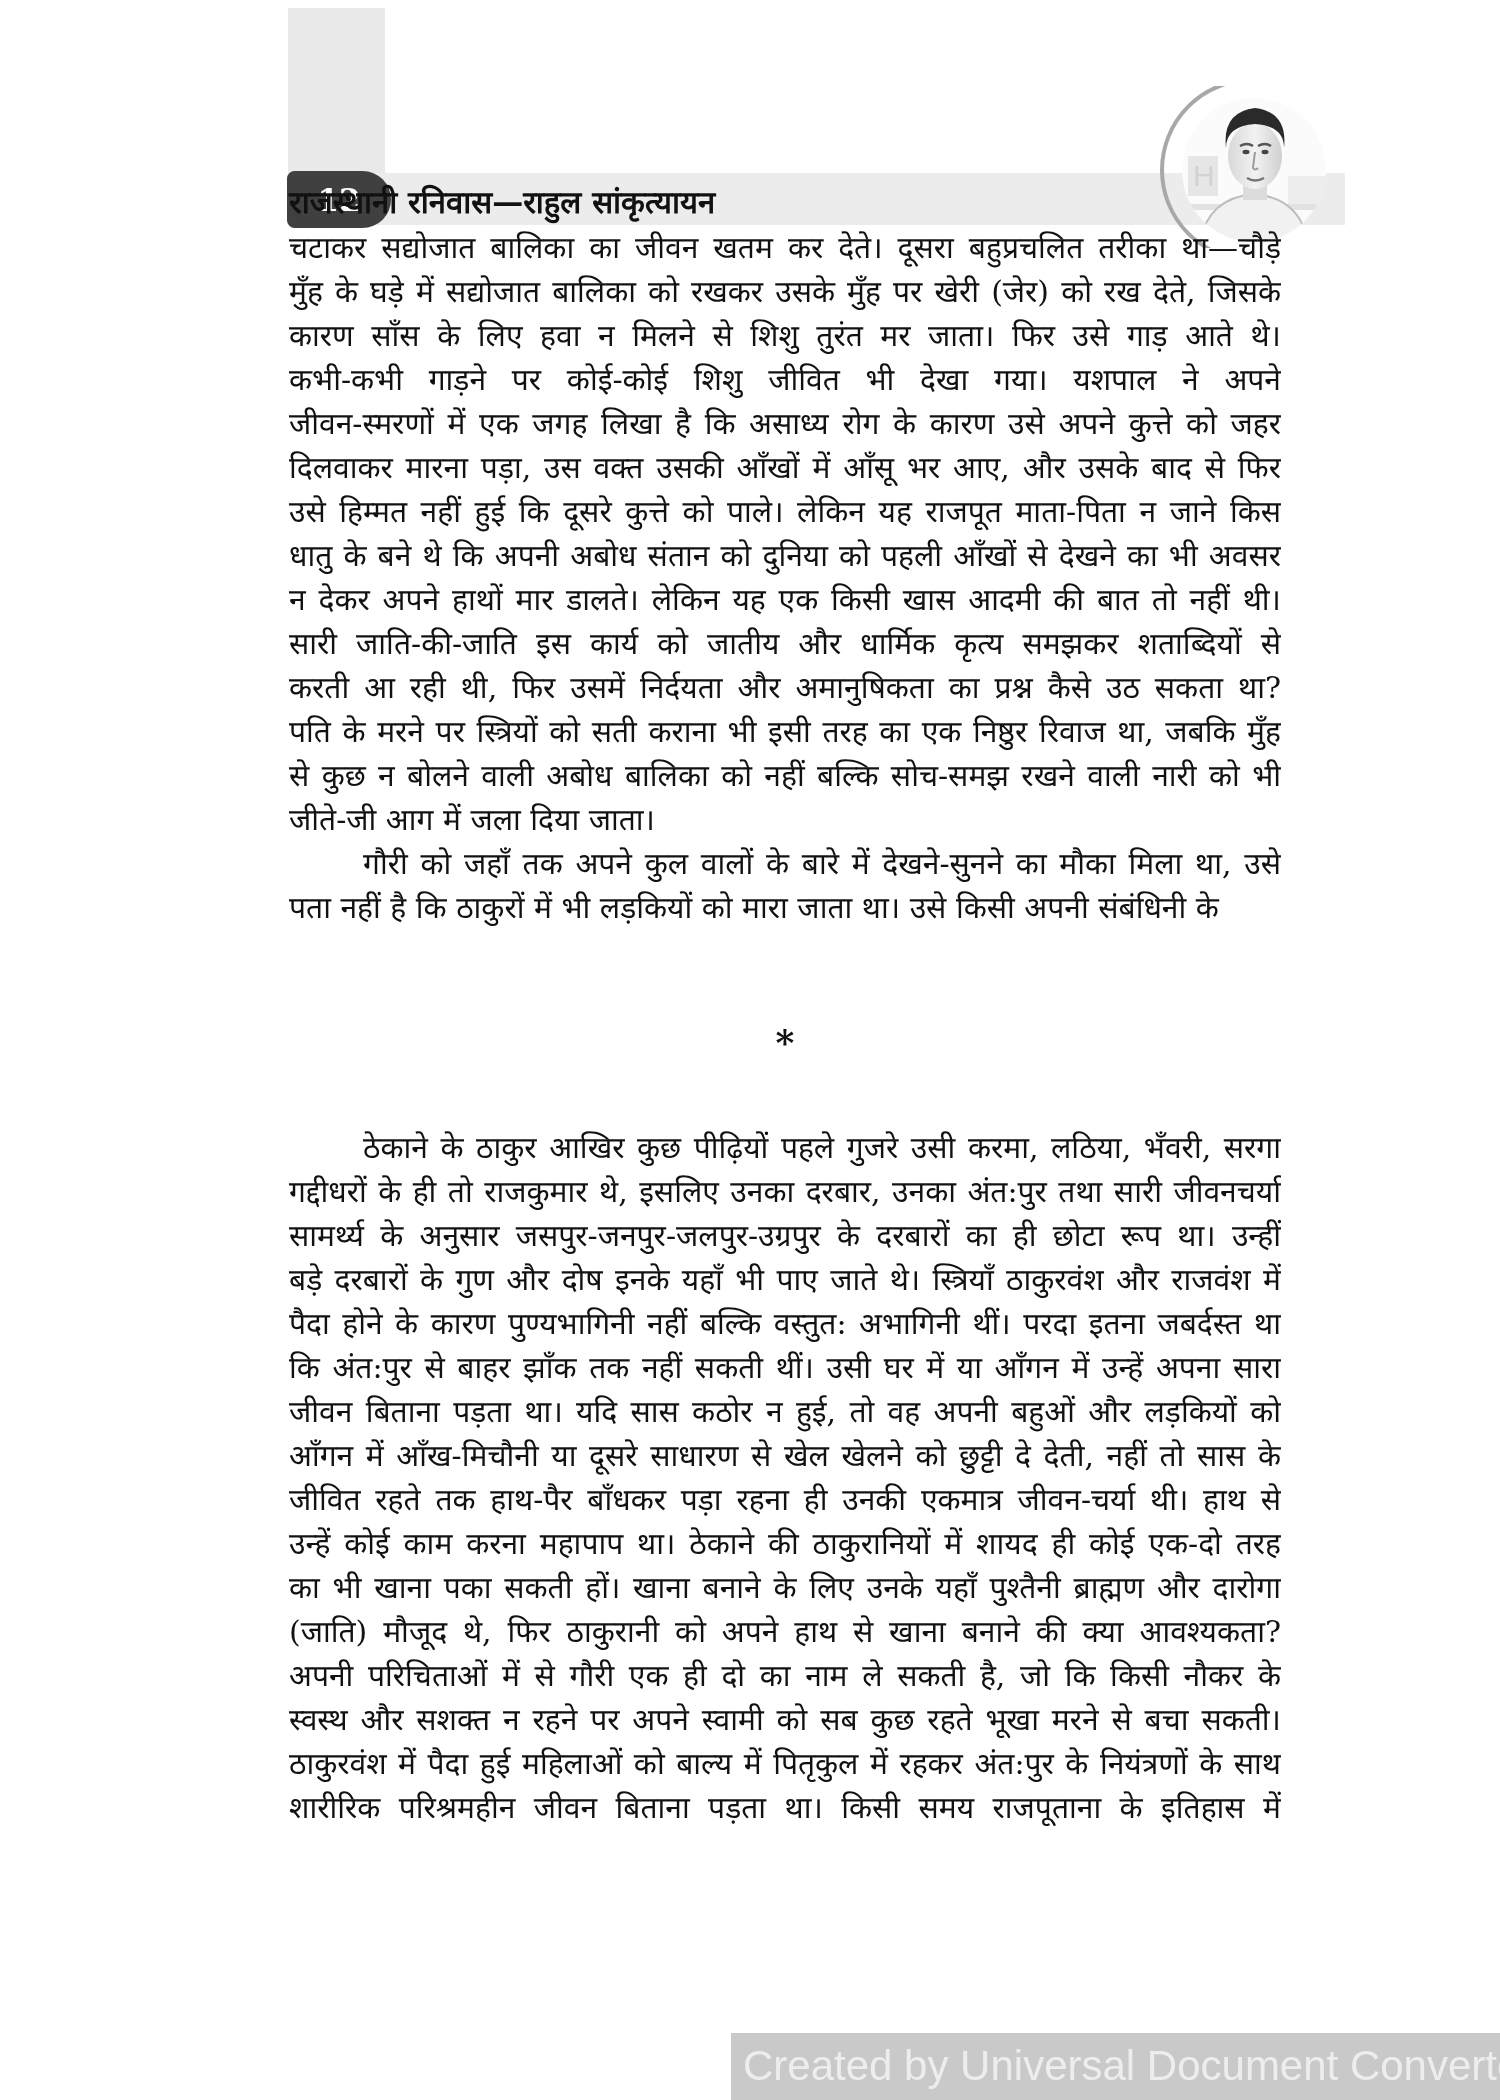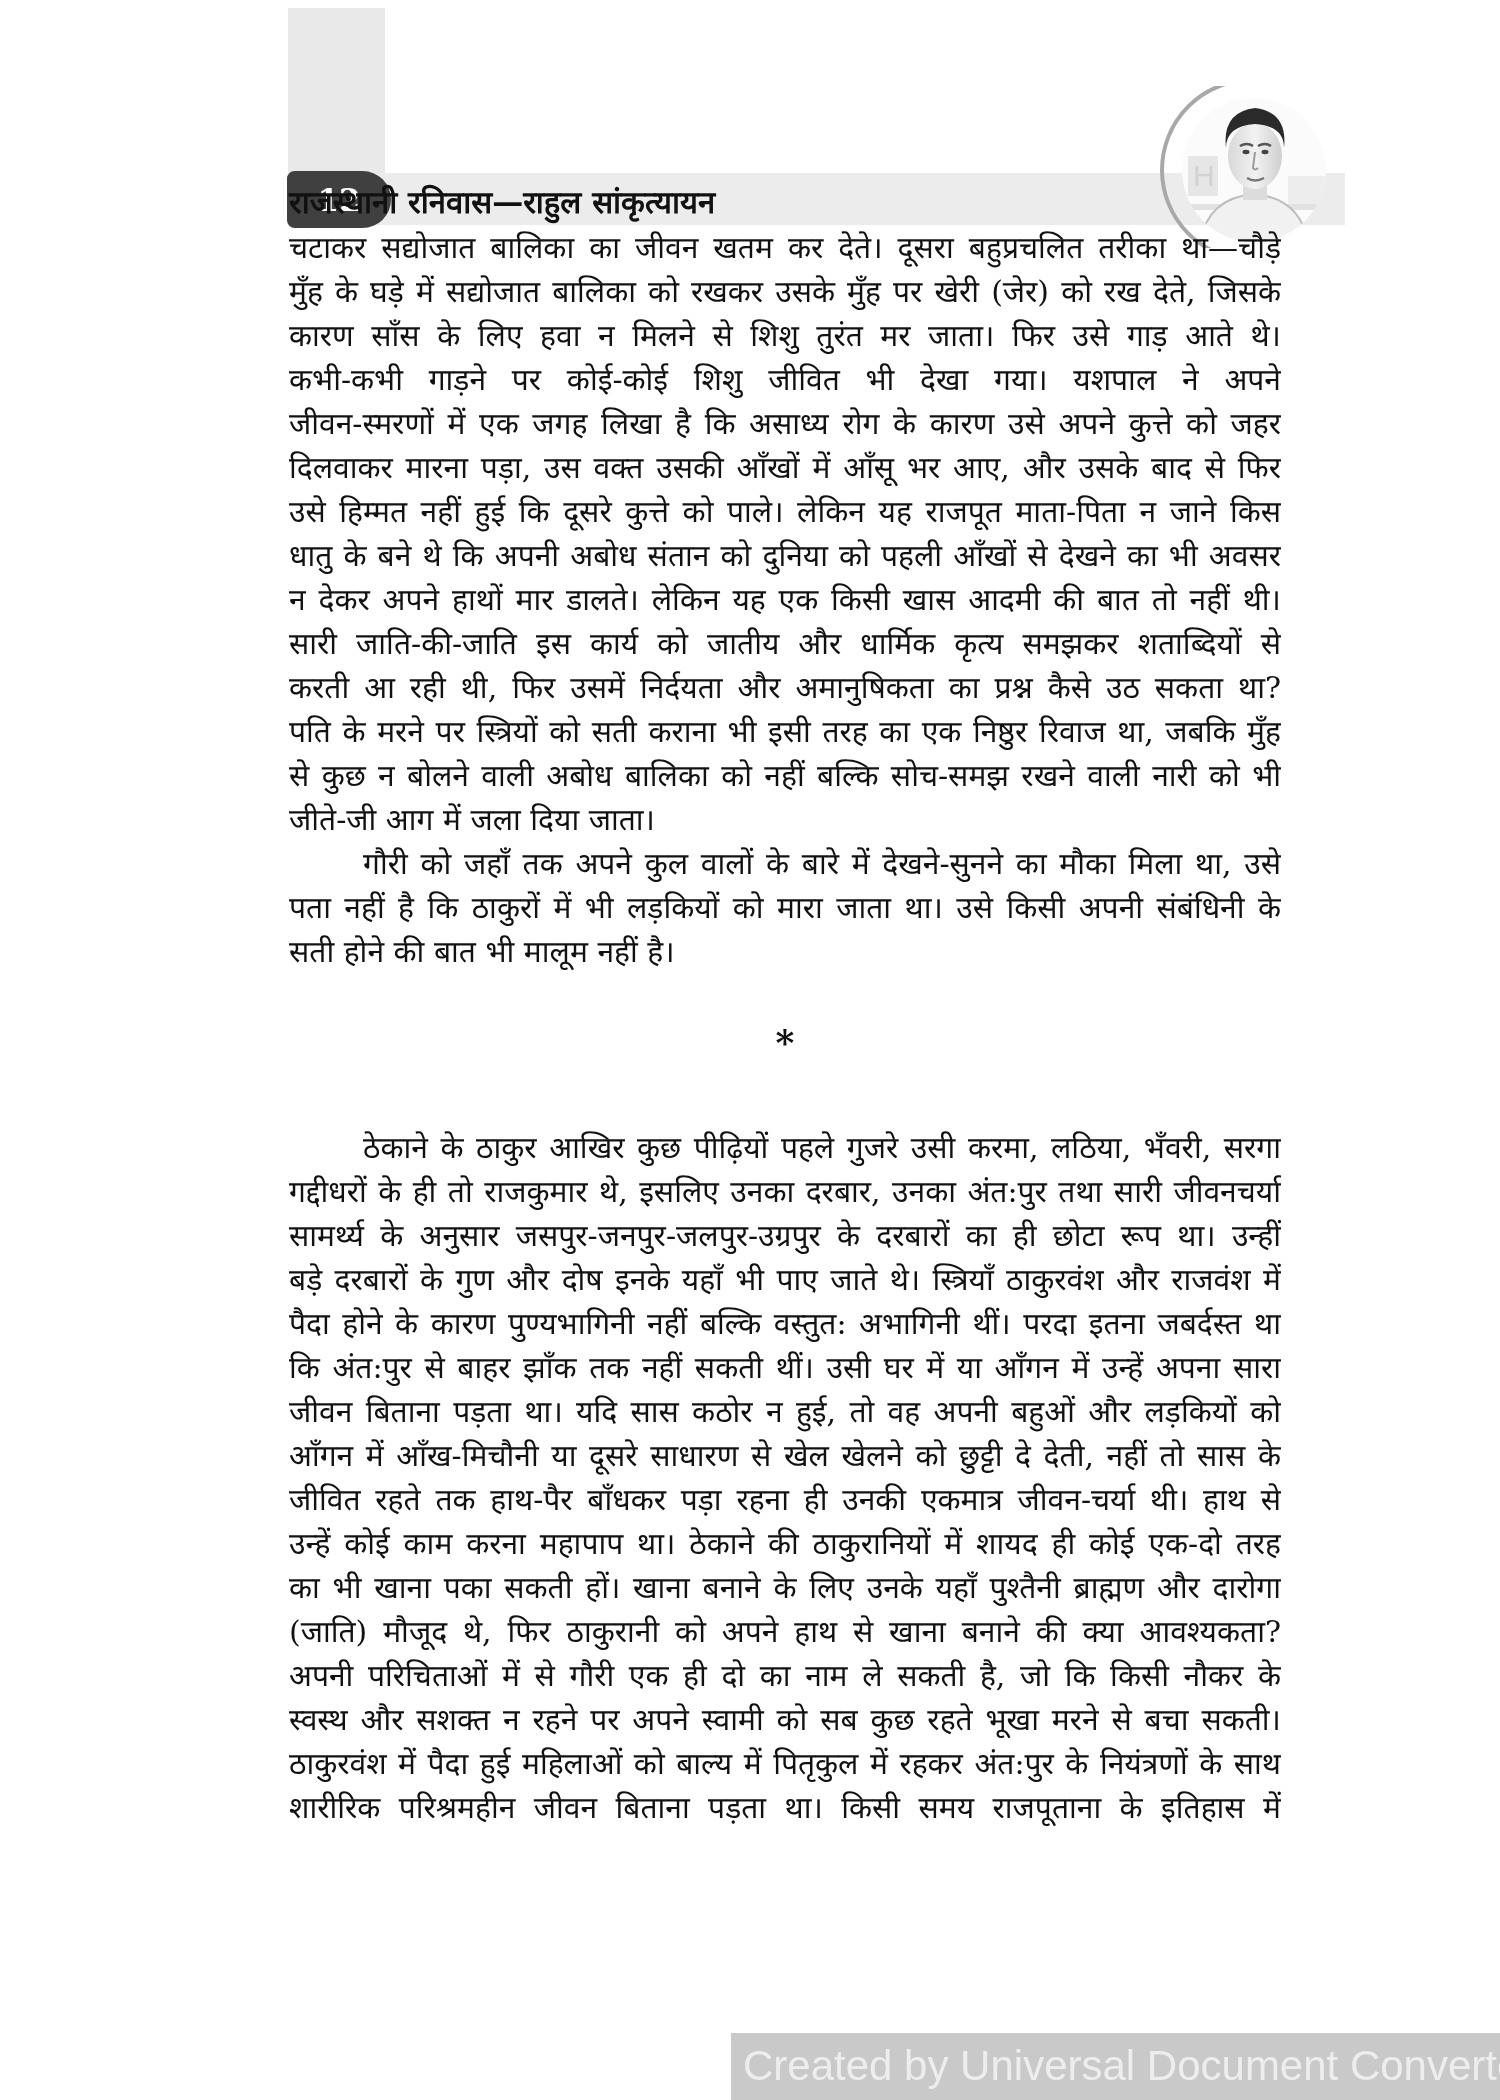--- a/index.html
+++ b/index.html
@@ -134,21 +134,20 @@
         <div class="line">न देकर अपने हाथों मार डालते। लेकिन यह एक किसी खास आदमी की बात तो नहीं थी।</div>
         <div class="line">सारी जाति-की-जाति इस कार्य को जातीय और धार्मिक कृत्य समझकर शताब्दियों से</div>
         <div class="line">करती आ रही थी, फिर उसमें निर्दयता और अमानुषिकता का प्रश्न कैसे उठ सकता था?</div>
         <div class="line">पति के मरने पर स्त्रियों को सती कराना भी इसी तरह का एक निष्ठुर रिवाज था, जबकि मुँह</div>
         <div class="line">से कुछ न बोलने वाली अबोध बालिका को नहीं बल्कि सोच-समझ रखने वाली नारी को भी</div>
         <div class="line">जीते-जी आग में जला दिया जाता।</div>
       </div>
     <div class="para indent-first end-left">
         <div class="line">गौरी को जहाँ तक अपने कुल वालों के बारे में देखने-सुनने का मौका मिला था, उसे</div>
         <div class="line">पता नहीं है कि ठाकुरों में भी लड़कियों को मारा जाता था। उसे किसी अपनी संबंधिनी के</div>
-        <div class="line">सती होने की बात भी मालूम नहीं है।</div>
       </div>
   </div>
 
   <div class="separator">*</div>
 
   <div class="body-text para-block-2">
     <div class="para indent-first">
         <div class="line">ठेकाने के ठाकुर आखिर कुछ पीढ़ियों पहले गुजरे उसी करमा, लठिया, भँवरी, सरगा</div>
         <div class="line">गद्दीधरों के ही तो राजकुमार थे, इसलिए उनका दरबार, उनका अंत:पुर तथा सारी जीवनचर्या</div>
         <div class="line">सामर्थ्य के अनुसार जसपुर-जनपुर-जलपुर-उग्रपुर के दरबारों का ही छोटा रूप था। उन्हीं</div>

